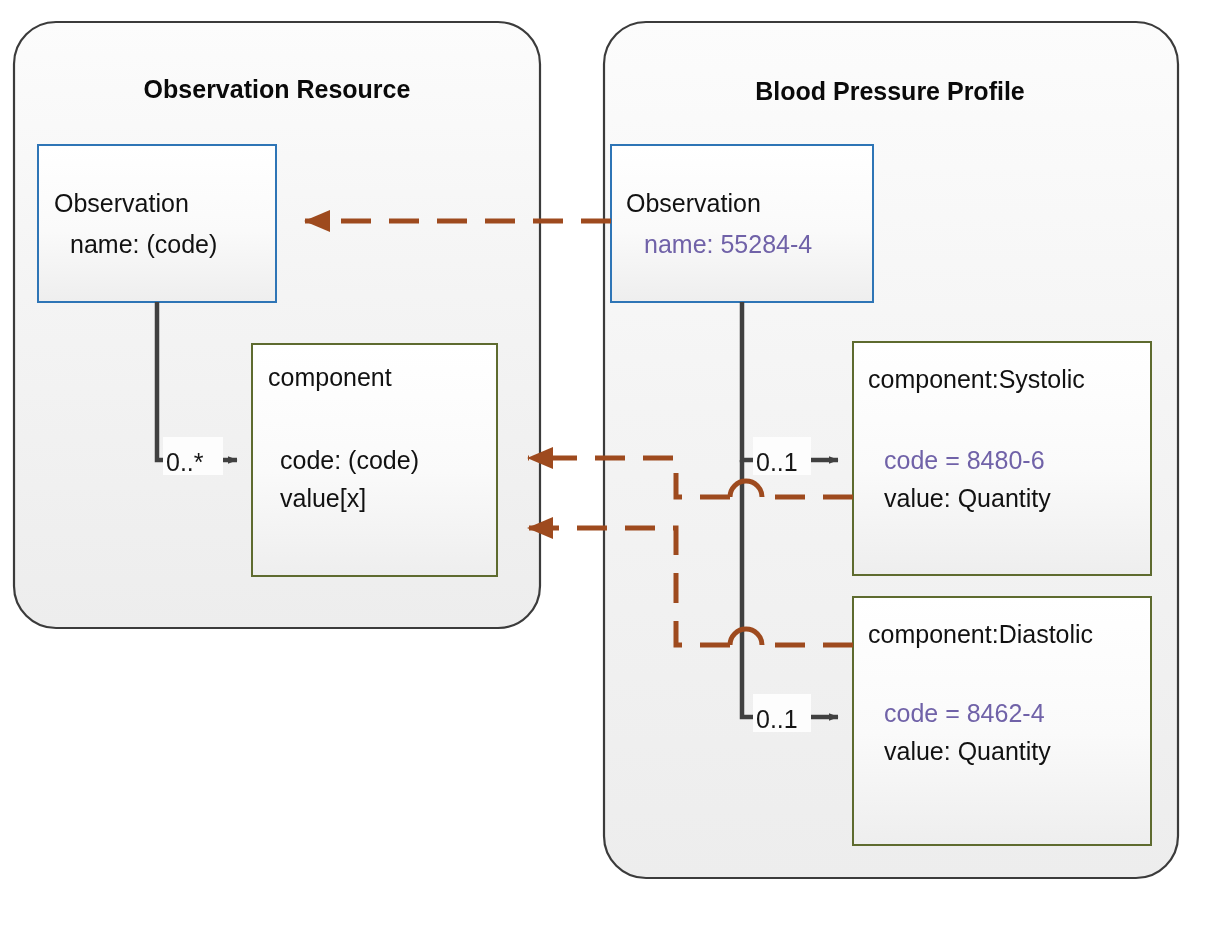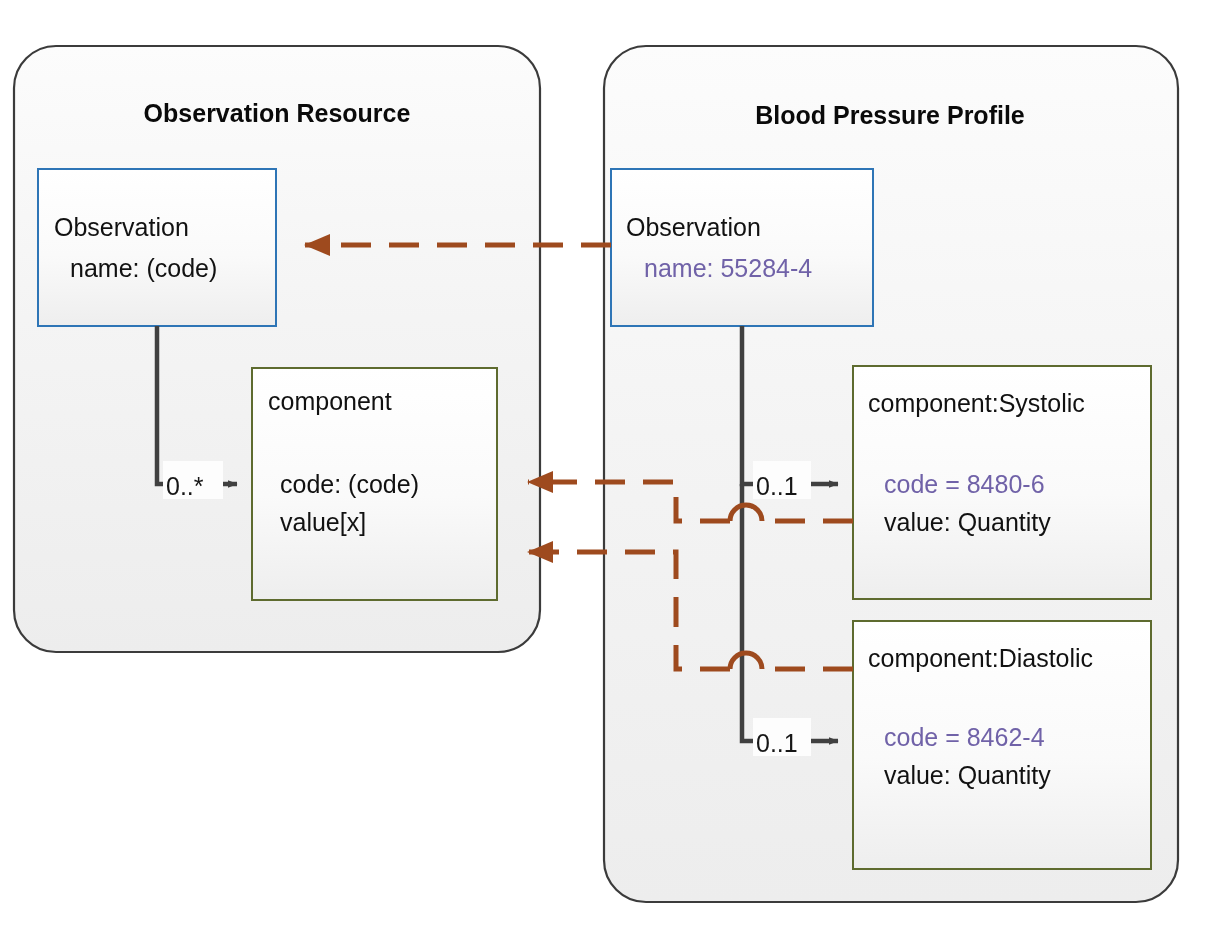--- a/index.html
+++ b/index.html
@@ -10,21 +10,20 @@
   body {
     width: 1209px;
     height: 930px;
     font-family: "Liberation Sans", sans-serif;
     overflow: hidden;
   }
   #diagram-root {
     position: relative;
     width: 1209px;
     height: 832px;
-    margin-top: 24px;
   }
   svg.canvas {
     position: absolute;
     top: 0;
     left: 0;
     width: 1209px;
     height: 930px;
   }
   .pkg-title {
     font-weight: bold;

